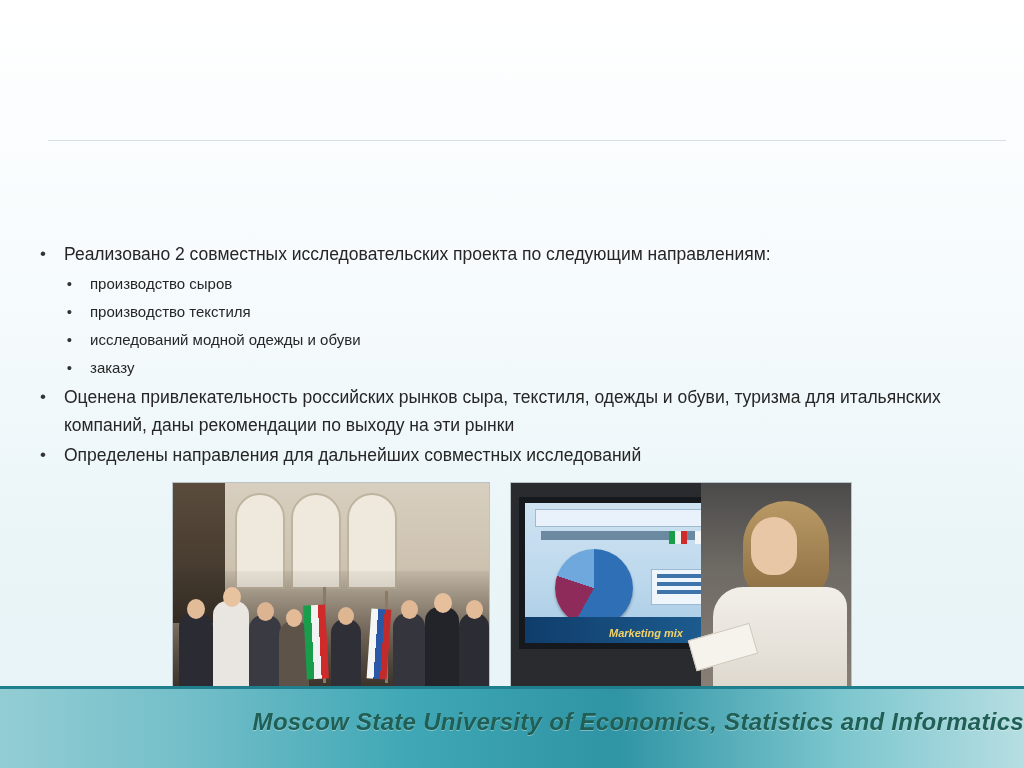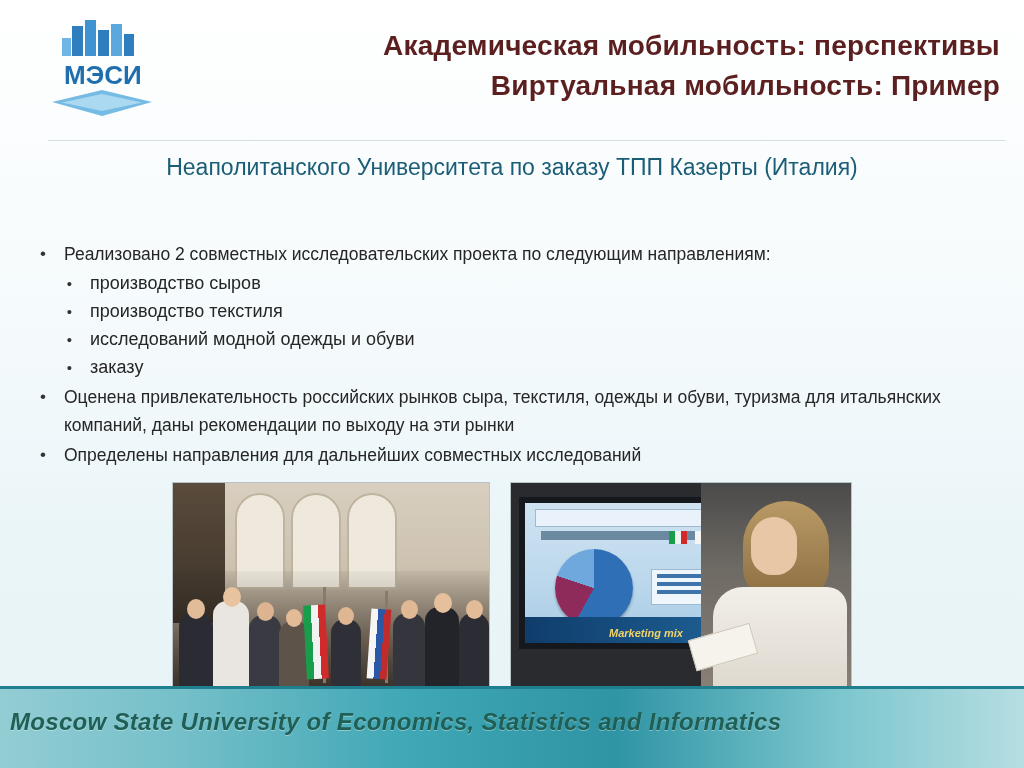--- a/index.html
+++ b/index.html
@@ -114,21 +114,21 @@
     flex: 0 0 58px;
     color: #333333;
     font-size: 15px;
     line-height: 27px;
     text-align: right;
     padding-right: 18px;
     box-sizing: border-box;
   }
   .sub-text {
     color: #262626;
-    font-size: 18px;
+    font-size: 15px;
     line-height: 27px;
     flex: 1;
   }
   .para-2 { margin-top: 2px; }
 
   
   .photos {
     position: absolute;
     top: 482px;
     left: 0;
@@ -279,64 +279,40 @@
     left: 0; bottom: 0; width: 1024px; height: 82px;
     background: linear-gradient(90deg, #93cdd4 0%, #74bfc9 18%, #3fa7b5 40%, #2f94a4 60%, #7cc6ce 82%, #b6dee2 100%);
   }
   .footer-top-line {
     position: absolute; left: 0; top: 0; width: 100%; height: 3px;
     background: #1f7f8e;
   }
   .footer-text {
     position: absolute;
     left: 10px; right: 0; top: 22px;
-    text-align: left;
+    text-align: right;
     color: #1f5f55;
     font-size: 24px;
     font-weight: bold;
     font-style: italic;
     letter-spacing: 0.3px;
     text-shadow: 0 1px 0 rgba(255,255,255,.35);
   }
 </style>
 </head>
 <body>
 
 <div class="slide">
 
   <div class="header">
-    <div class="logo">
-      <svg width="128" height="104" viewBox="0 0 128 104" xmlns="http://www.w3.org/2000/svg">
-        <g>
-          <rect x="34" y="8" width="11" height="30" fill="#2f7fbf"></rect>
-          <rect x="47" y="2" width="11" height="36" fill="#3e93d0"></rect>
-          <rect x="60" y="12" width="11" height="26" fill="#2f7fbf"></rect>
-          <rect x="73" y="6" width="11" height="32" fill="#5aa8dd"></rect>
-          <rect x="86" y="16" width="10" height="22" fill="#2f7fbf"></rect>
-          <rect x="24" y="20" width="9" height="18" fill="#6fb6e6"></rect>
-        </g>
-        <g fill="#1f6fae" font-family="Liberation Sans, sans-serif" font-size="26" font-weight="bold">
-          <text x="26" y="66">МЭСИ</text>
-        </g>
-        <g opacity="0.85">
-          <polygon points="64,72 114,84 64,98 14,84" fill="#5fb0e0"></polygon>
-          <polygon points="64,76 104,84.5 64,93 24,84.5" fill="#9ed3ef"></polygon>
-        </g>
-      </svg>
-    </div>
-
-    <div class="title-block">
-      <div class="title-line">Академическая мобильность: перспективы</div>
-      <div class="title-line">Виртуальная мобильность: Пример</div>
-    </div>
+
     <div class="header-rule"></div>
   </div>
 
   <div class="subtitle">
-    <span class="l2">Неаполитанского Университета  по заказу ТПП Казерты (Италия)</span>
   </div>
 
   <div class="content">
 
     <div class="bullet-row">
       <div class="bullet-mark">•</div>
       <div class="bullet-text">Реализовано 2 совместных исследовательских проекта по следующим направлениям:</div>
     </div>
 
     <div class="sub-row">

